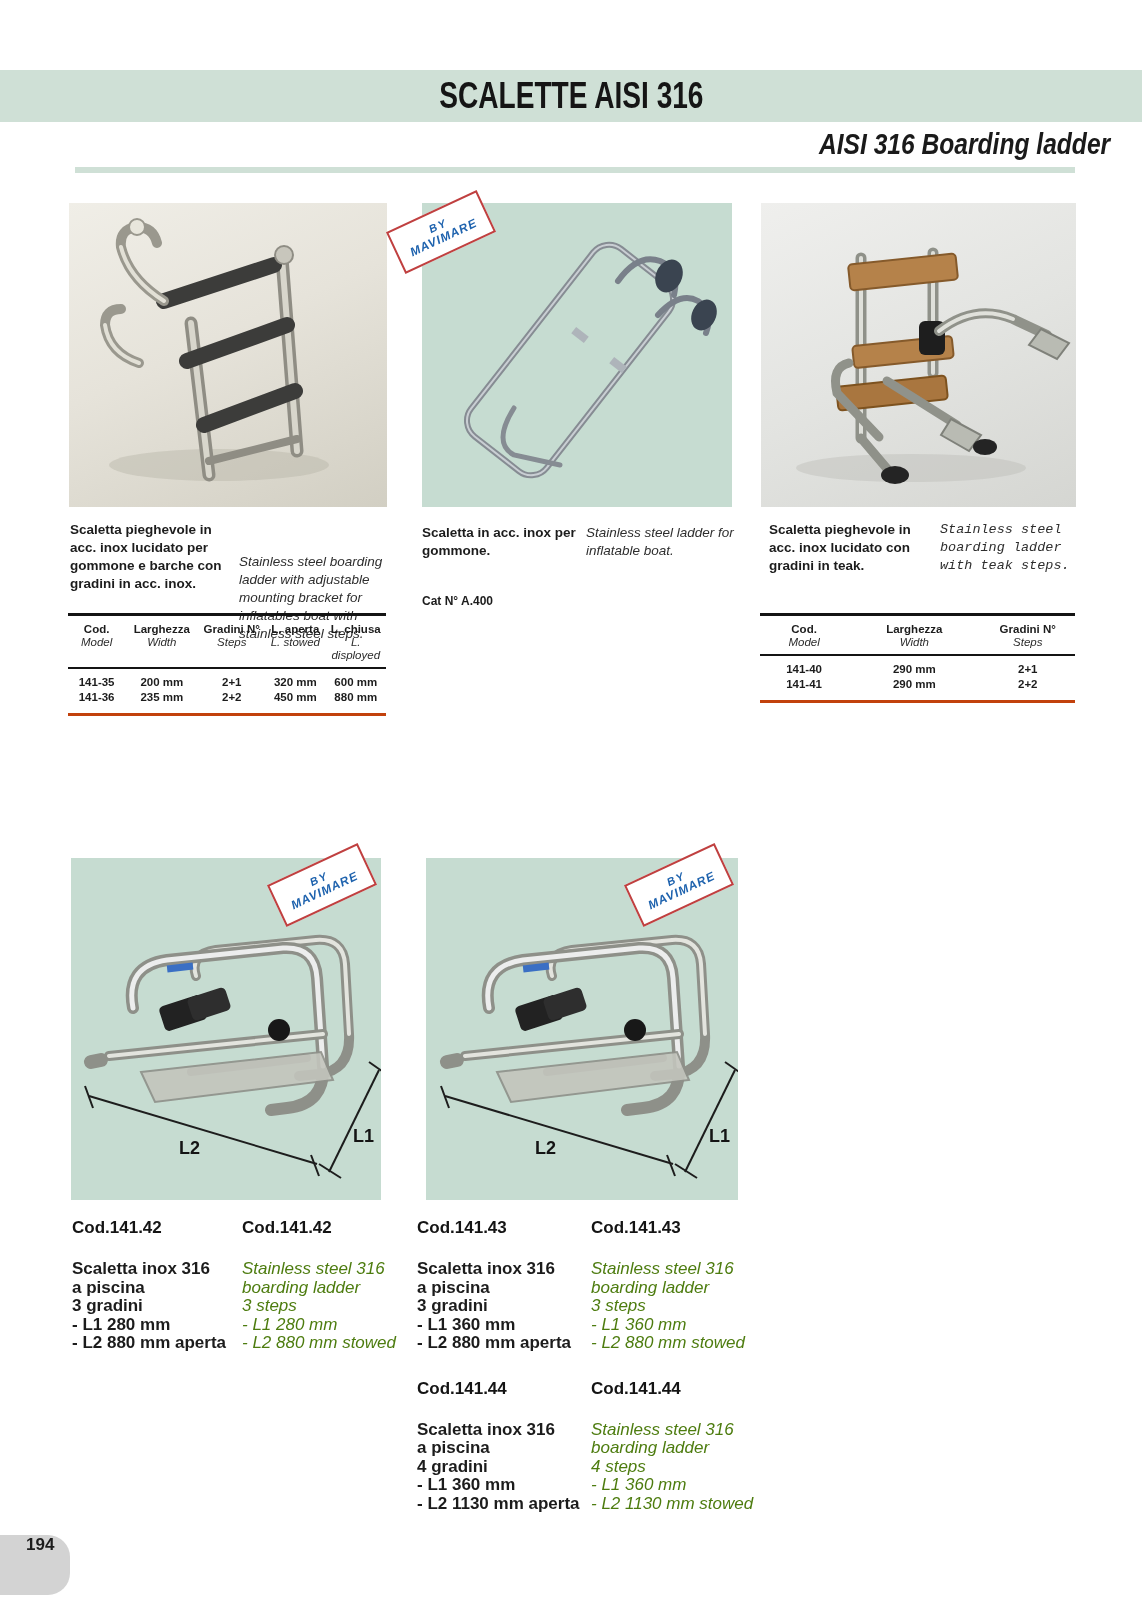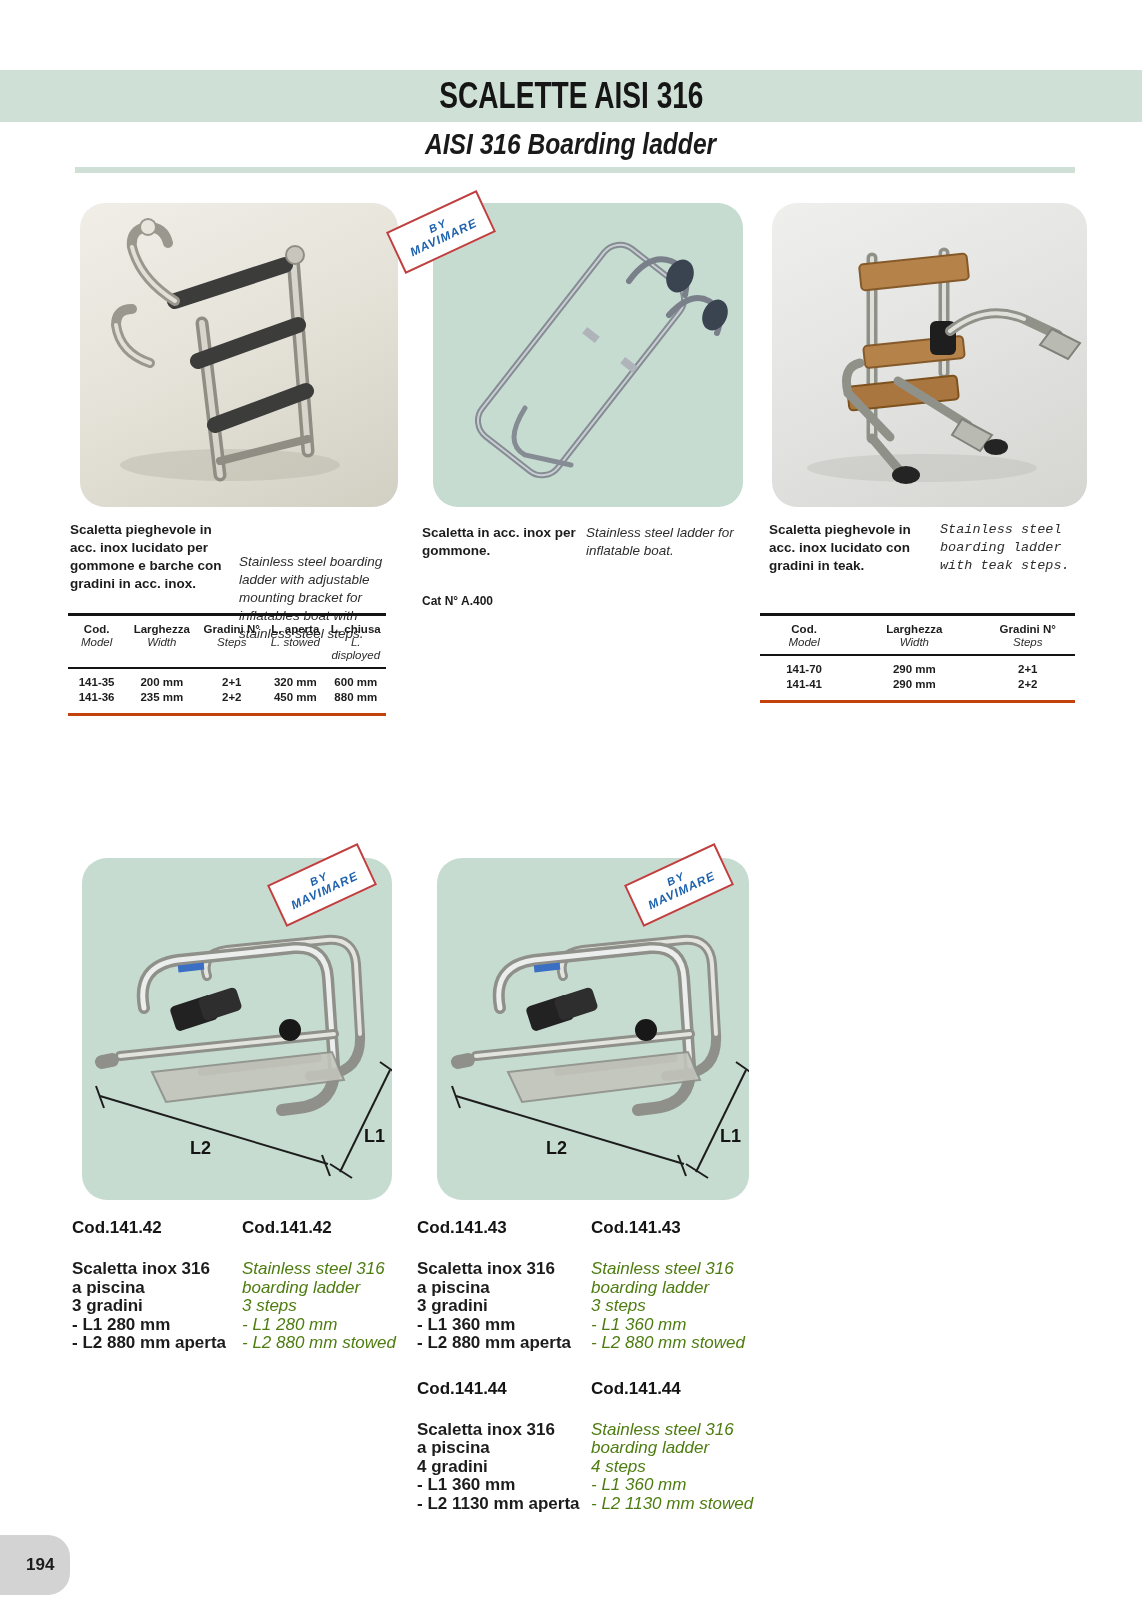--- a/index.html
+++ b/index.html
@@ -2,26 +2,26 @@
 <html><head>
 <meta charset="utf-8">
 <style>
   html,body{margin:0;padding:0;background:#ffffff;}
   #canvas{position:relative;width:1142px;height:1603px;background:#ffffff;overflow:hidden;
           font-family:"Liberation Sans","DejaVu Sans",sans-serif;color:#1c1c1c;}
   .abs{position:absolute;}
   
   .band{left:0;top:70px;width:1142px;height:52px;background:#cfe0d6;display:flex;align-items:center;justify-content:center;}
   .title{font-size:36px;font-weight:700;letter-spacing:0px;transform:scaleX(.78);transform-origin:center;color:#151515;white-space:nowrap;}
-  .subtitle-wrap{left:0;top:124px;width:1142px;height:40px;display:flex;align-items:center;justify-content:center;}
+  .subtitle-wrap{left:0;top:124px;width:1142px;height:40px;display:flex;align-items:center;justify-content:flex-end;}
   .subtitle{font-size:30px;font-weight:700;font-style:italic;transform:scaleX(.82);color:#1a1a1a;white-space:nowrap;}
   .underline{left:75px;top:167px;width:1000px;height:6px;background:#cfe0d6;}
   
   .photo{overflow:visible;}
-  .photo-bg{position:absolute;left:12px;top:0;width:100%;height:100%;overflow:hidden;border-radius:25px;}
+  .photo-bg{position:absolute;left:1px;top:0;width:100%;height:100%;overflow:hidden;}
   .bg-warm{background:linear-gradient(155deg,#f0eee7 0%,#e6e3da 45%,#d2cfc3 100%);}
   .bg-green{background:#c6dcd1;}
   .bg-gray{background:linear-gradient(155deg,#efefed 0%,#e3e4e1 50%,#d5d6d2 100%);}
   
   .stamp{position:absolute;width:100px;height:46px;background:#ffffff;border:2px solid #c04040;
          transform:rotate(-25deg);display:flex;flex-direction:column;align-items:center;justify-content:center;
          box-sizing:border-box;z-index:5;}
   .stamp .l1{font-size:11px;font-weight:700;font-style:italic;color:#1f63ae;letter-spacing:2px;line-height:12px;}
   .stamp .l2{font-size:12px;font-weight:700;font-style:italic;color:#1f63ae;letter-spacing:1px;line-height:14px;}
   
@@ -39,21 +39,21 @@
   .drow-last td{padding-bottom:8px;}
   .dcell{font-size:11.5px;font-weight:700;line-height:15px;}
   
   .code-h{font-size:17px;font-weight:700;color:#141414;}
   .lines{font-size:17px;line-height:18.5px;}
   .lines.bold{font-weight:700;}
   .lines.ital{font-style:italic;color:#4d7c0f;}
   .lines span{display:block;}
   
   .page-tab{left:0;top:1535px;width:70px;height:60px;background:#d3d3d3;border-radius:0 22px 22px 0;
-            display:flex;align-items:center;}
+            display:flex;align-items:flex-start;}
   .page-num{font-size:17px;font-weight:700;color:#1c1c1c;padding-left:26px;}
   svg{display:block;}
 </style>
 </head>
 <body>
 
 <div id="canvas">
 
   <div class="abs band">
     <div class="title">SCALETTE AISI 316</div>
@@ -219,21 +219,21 @@
       <td>
             <span class="h1l">Larghezza</span>
             <span class="h2l">Width</span>
           </td>
       <td>
             <span class="h1l">Gradini N°</span>
             <span class="h2l">Steps</span>
           </td>
     </tr>
     <tr class="drow-first">
-      <td class="dcell">141-70</td>
+      <td class="dcell">141-40</td>
       <td class="dcell">290 mm</td>
       <td class="dcell">2+1</td>
     </tr>
     <tr class="drow-last">
       <td class="dcell">141-41</td>
       <td class="dcell">290 mm</td>
       <td class="dcell">2+2</td>
     </tr>
   </tbody>
     </table>

